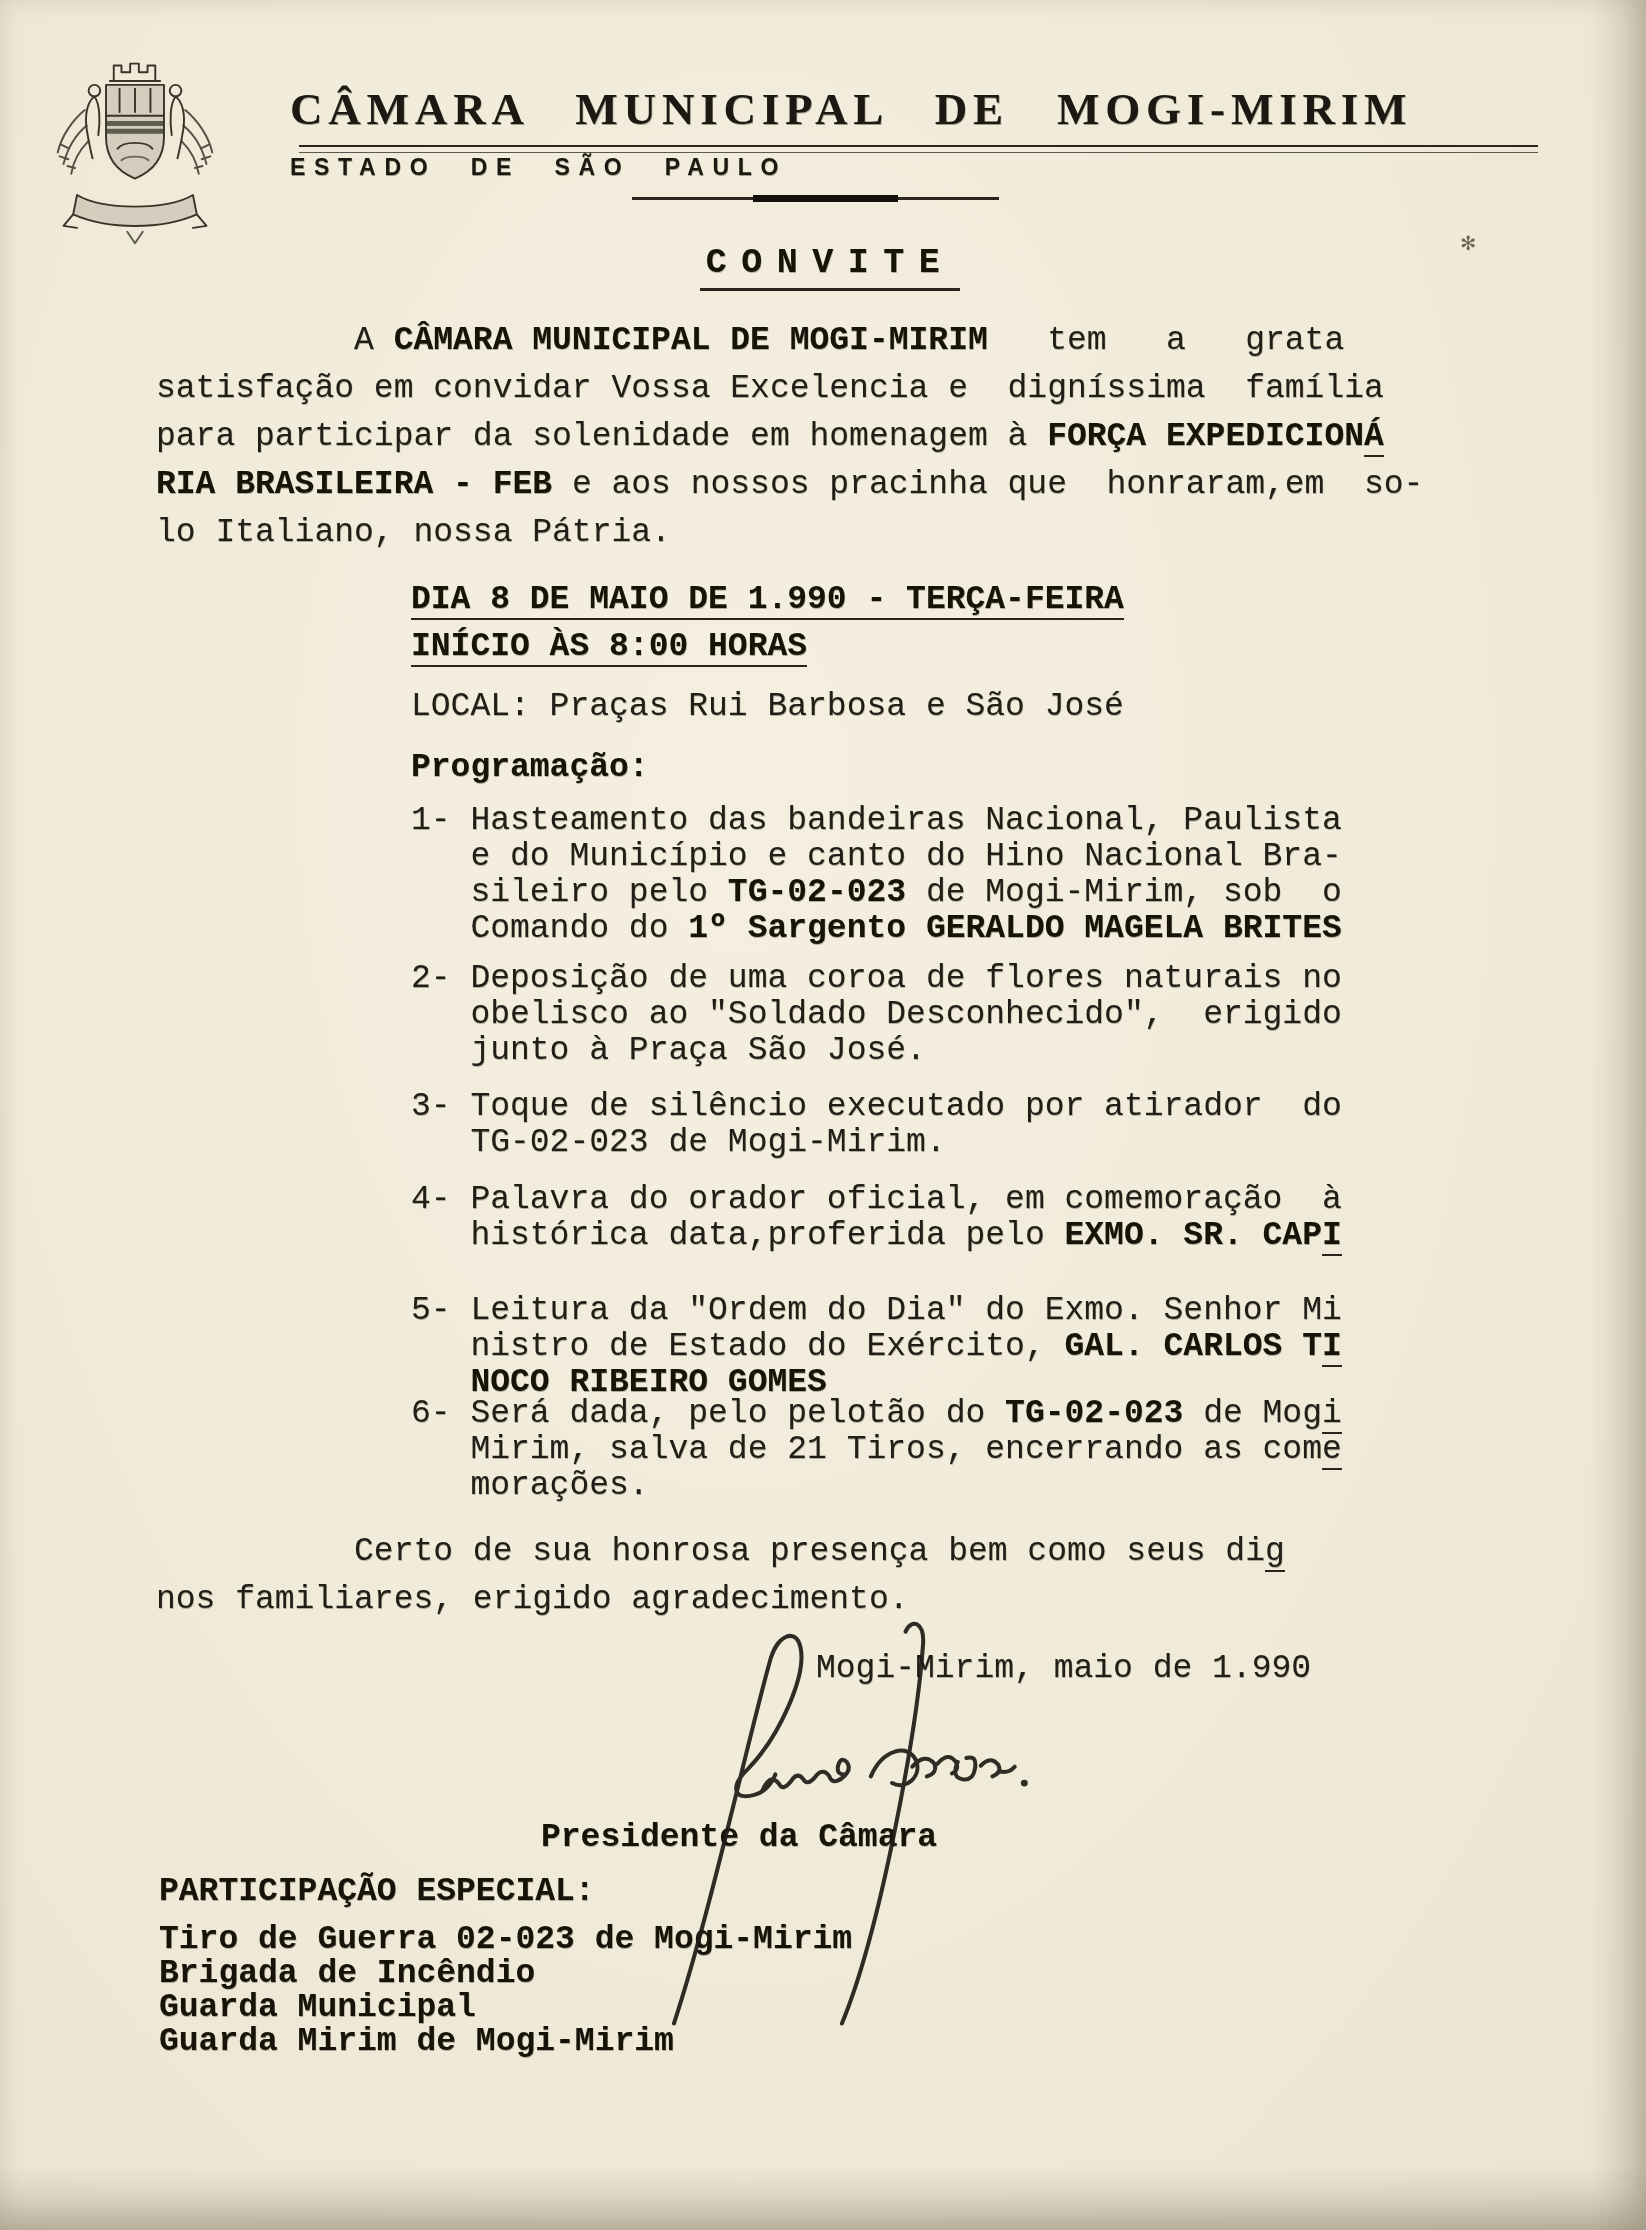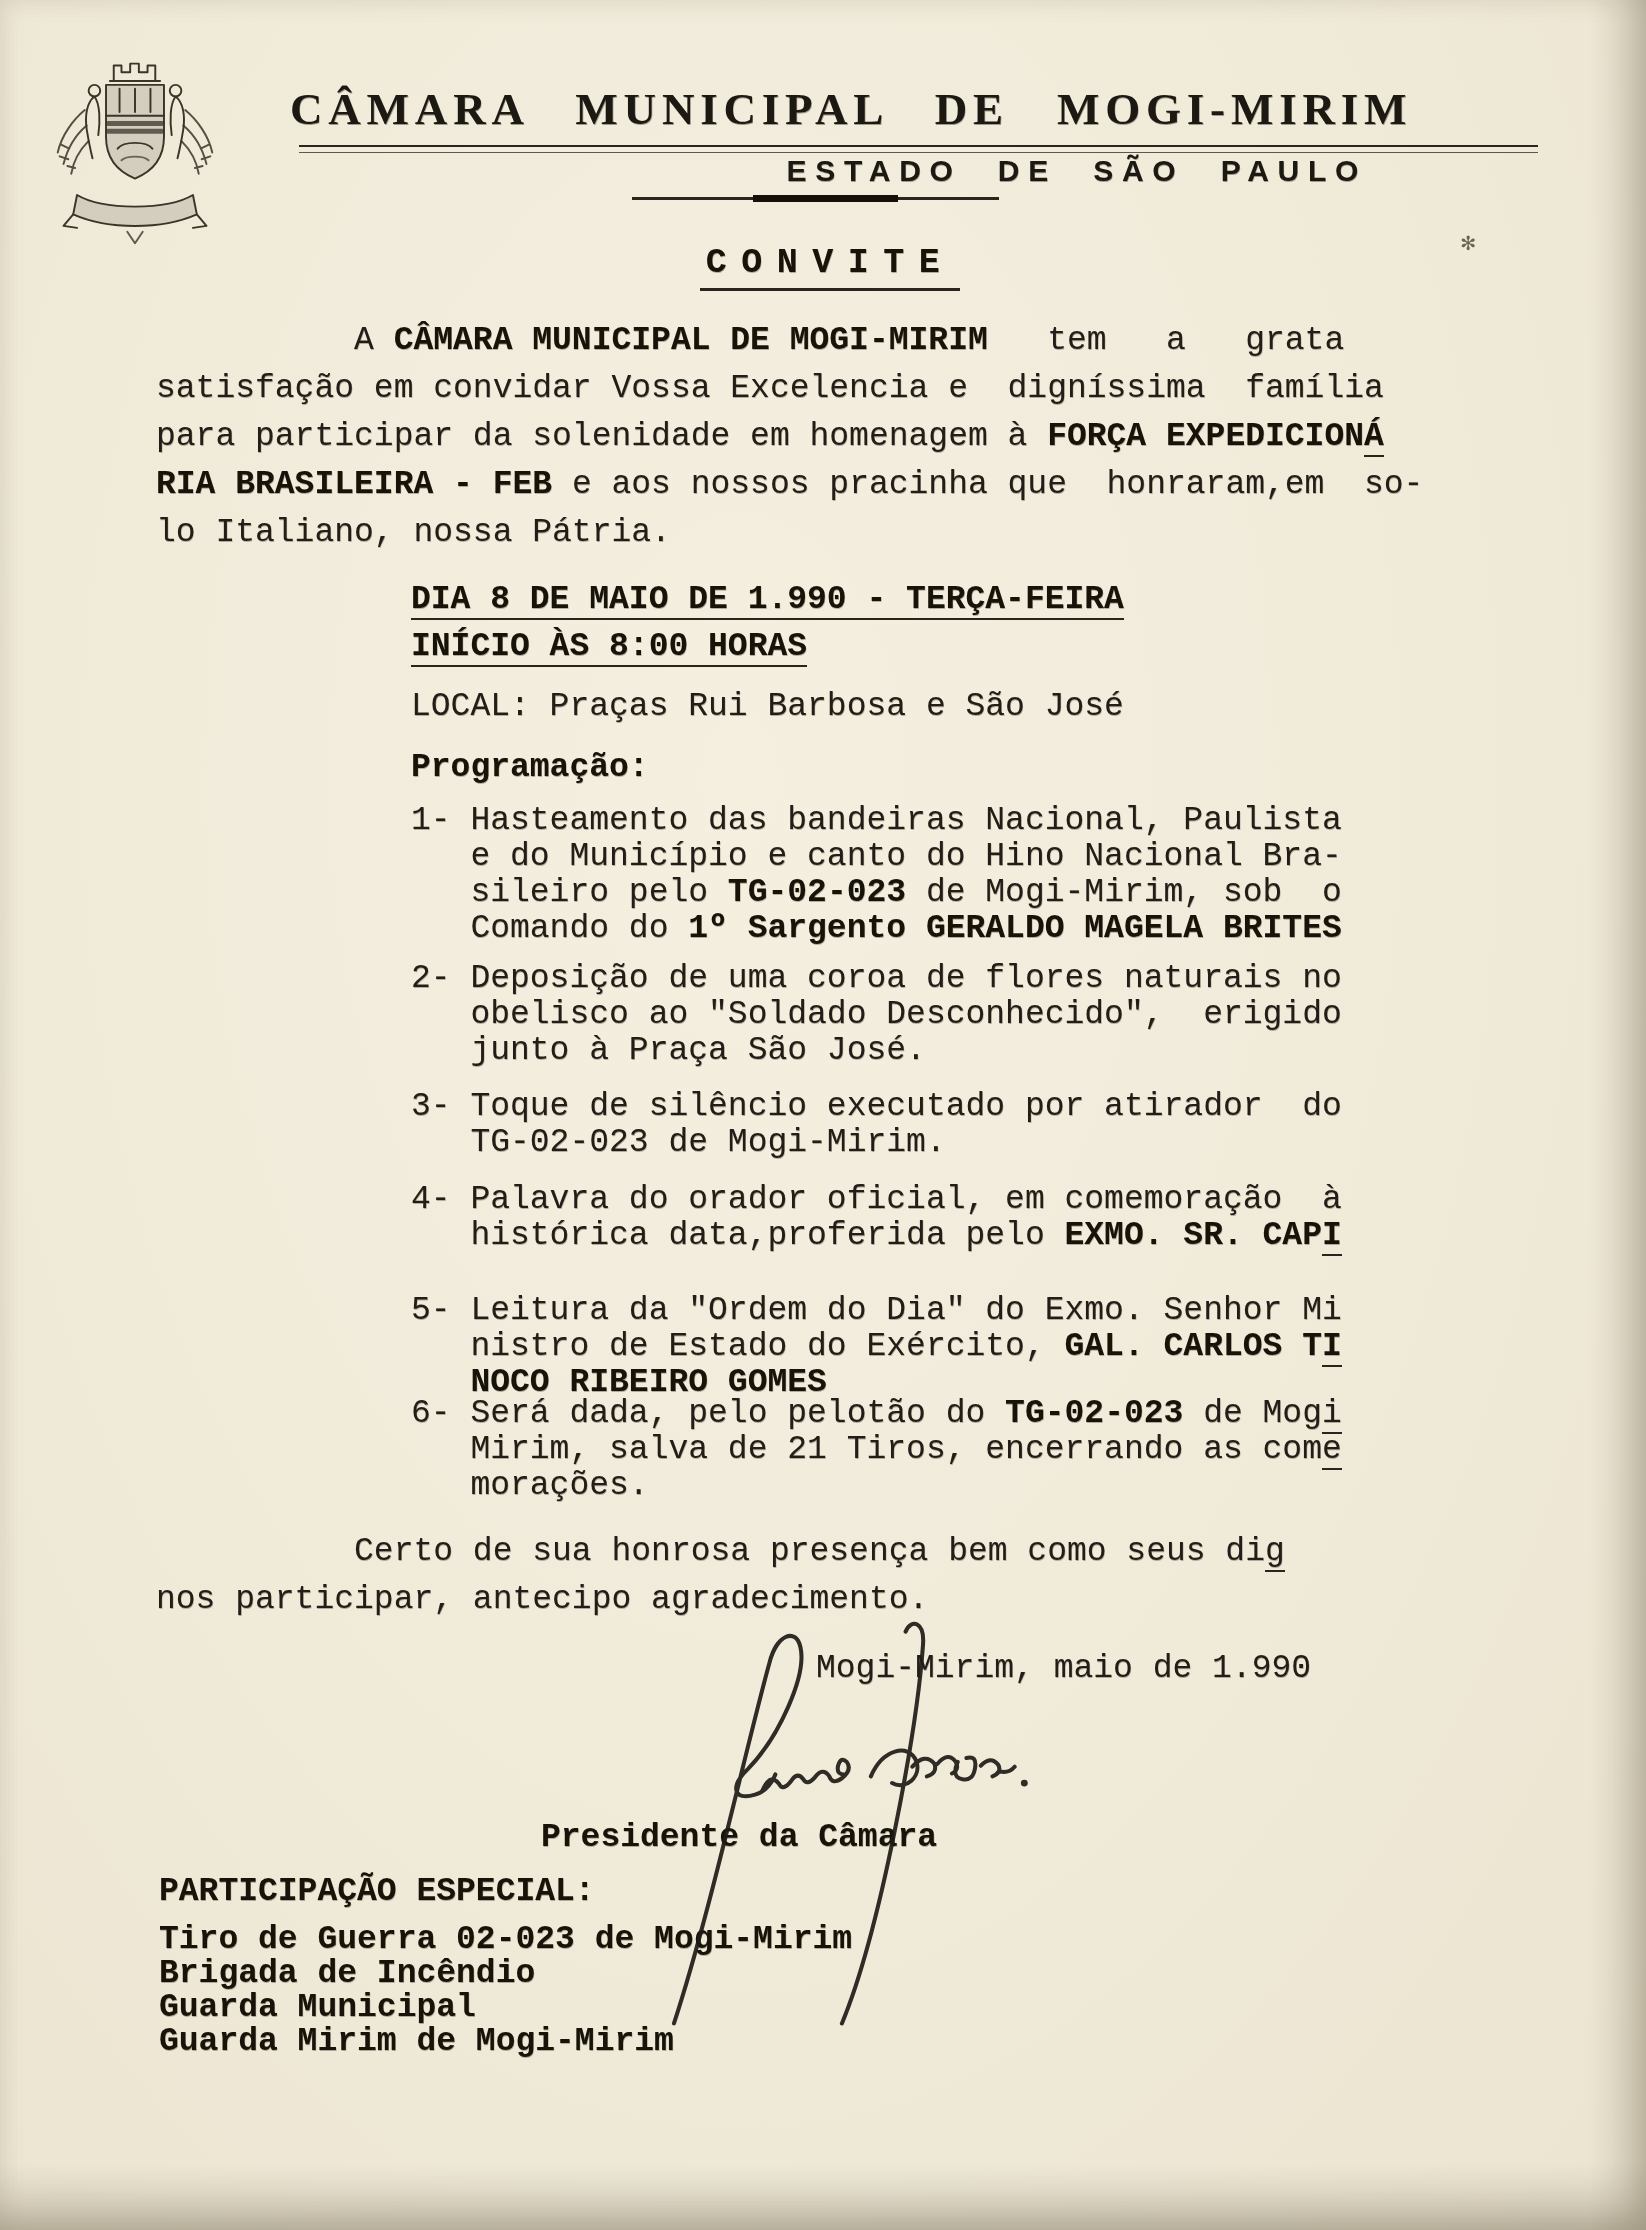--- a/index.html
+++ b/index.html
@@ -22,23 +22,23 @@
   .emblem{left:50px;top:52px;width:170px;height:201px;}
   .org-title{
     left:290px;top:83px;width:1077px;text-align:center;white-space:nowrap;
     font-family:"Liberation Serif","DejaVu Serif",serif;font-weight:bold;
     font-size:45px;letter-spacing:5.8px;word-spacing:31px;color:#1c1812;
     text-shadow:0.6px 0.6px 0 rgba(40,30,20,.4);
   }
   .rule-title{left:299px;top:145px;width:1239px;height:4.8px;
     border-top:2.9px solid #2b251d;border-bottom:1px solid rgba(43,37,29,.75);}
   .estado{
-    left:290px;top:154px;width:1077px;text-align:right;white-space:nowrap;
+    left:290px;top:154px;width:1077px;text-align:left;white-space:nowrap;
     font-family:"Liberation Sans","DejaVu Sans",sans-serif;font-weight:bold;
-    font-size:30px;letter-spacing:8.7px;word-spacing:19.3px;color:#1c1812;
+    font-size:23px;letter-spacing:8.7px;word-spacing:19.3px;color:#1c1812;
     text-shadow:0.5px 0.5px 0 rgba(40,30,20,.4);
   }
   .rule-estado{left:632px;top:197px;width:367px;height:2.9px;background:#2b251d;}
   .rule-estado span{position:absolute;left:121px;top:-1.9px;width:145px;height:6.8px;background:#151009;display:block;}
   .ink-speck{left:1460px;top:232px;font-size:19.3px;color:#6b6353;font-family:"DejaVu Sans",sans-serif;}
   
   .type{
     font-family:"Liberation Mono","DejaVu Sans Mono",monospace;
     font-size:33px;color:#221d17;
     text-shadow:0.5px 0.5px 0 rgba(45,35,25,.32);
@@ -156,21 +156,21 @@
       <div class="tline"><span class="run">   </span><span class="run b">NOCO RIBEIRO GOMES</span></div>
     </div>
   <div class="abs type item i6">
       <div class="tline"><span class="run">6- Será dada, pelo pelotão do </span><span class="run b">TG-02-023</span><span class="run"> de Mog</span><span class="run u">i</span></div>
       <div class="tline"><span class="run">   Mirim, salva de 21 Tiros, encerrando as com</span><span class="run u">e</span></div>
       <div class="tline"><span class="run">   morações.</span></div>
     </div>
 
   <div class="abs type closing">
       <div class="tline"><span class="run">          Certo de sua honrosa presença bem como seus di</span><span class="run u">g</span></div>
-      <div class="tline"><span class="run">nos participar, antecipo agradecimento.</span></div>
+      <div class="tline"><span class="run">nos familiares, erigido agradecimento.</span></div>
     </div>
 
   <div class="abs type dateline">Mogi-Mirim, maio de 1.990</div>
 
   <svg class="abs signature" viewBox="0 0 430 430">
     <g class="sig">
       <path d="M58 418 C95 305 132 135 157 44 C164 16 184 7 189 28 C196 58 166 122 135 154 C116 172 119 188 142 181 C152 178 159 170 163 160"></path>
       <path d="M150 176 q8 -18 17 -6 q4 8 13 -4 q6 -9 12 -1 q4 7 12 -2 q8 -11 15 -1 q3 9 13 2 q11 -9 5 -17 q-6 -6 -9 4 q-2 10 8 9"></path>
       <path d="M298 12 C304 -2 318 2 316 26 C310 112 272 322 232 418"></path>
       <path d="M262 162 C274 134 301 127 309 146 C315 162 298 177 284 169"></path>

